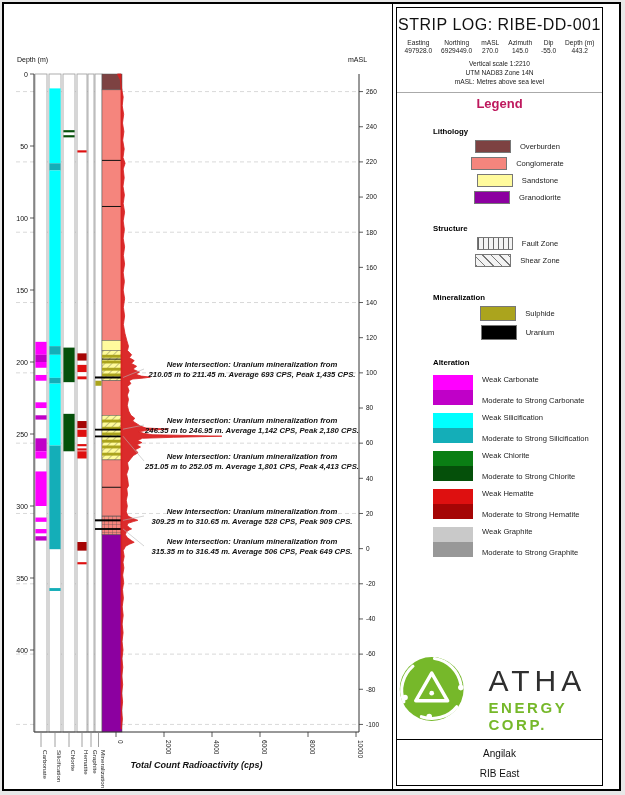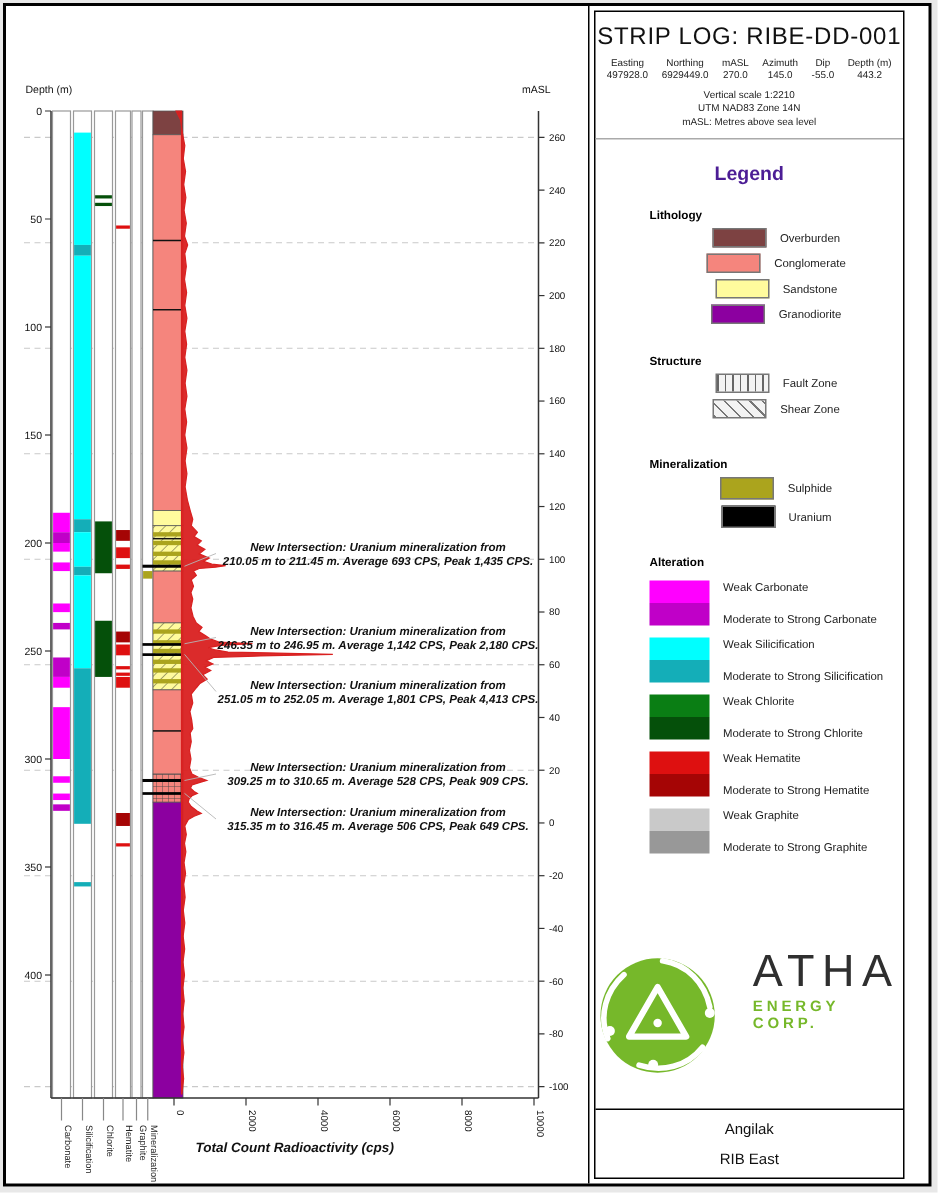--- a/index.html
+++ b/index.html
@@ -8,39 +8,39 @@
   .left-panel svg{display:block;}
   .right-panel{position:absolute;left:388px;top:0;width:214px;height:785px;border-left:1px solid #000;box-sizing:border-box;}
   .right-inner{position:absolute;left:3px;top:3px;right:3px;bottom:3px;border:1px solid #000;}
   .hdr{padding-top:8px;border-bottom:1px solid #aaa;padding-bottom:6px;}
   .hdr-title{font-size:16px;color:#111;text-align:center;letter-spacing:.5px;}
   .hdr-fields{display:flex;justify-content:center;gap:9px;margin-top:5px;}
   .hdr-field{text-align:center;}
   .hdr-field .lab{font-size:6.6px;color:#222;}
   .hdr-field .val{font-size:6.6px;color:#222;margin-top:1px;}
   .hdr-notes{margin-top:5px;text-align:center;font-size:6.6px;color:#222;line-height:9px;}
-  .legend-title{margin-top:15px;text-align:center;font-size:13px;font-weight:bold;color:#4c1d95;}
+  .legend-title{margin-top:3px;text-align:center;font-size:13px;font-weight:bold;color:#be185d;}
   .legend-body{padding-left:36px;}
   .lg-sec{margin-top:0;}
   .lg-hdr{font-size:7.8px;font-weight:bold;color:#000;}
   .lg-row{display:flex;align-items:center;margin-top:4px;justify-content:center;}
   .lg-sw{width:36px;height:13px;border:1px solid #777;box-sizing:border-box;flex:0 0 auto;}
   .lg-lab{font-size:7.6px;color:#222;margin-left:9px;}
   .hatch-vertical{background:repeating-linear-gradient(90deg,#666 0 1px,#f3f3f3 1px 5px);}
   .hatch-diagonal{background:repeating-linear-gradient(45deg,#777 0 1px,#f3f3f3 1px 6px);}
   .alt-pair{display:flex;margin-top:8px;}
   .alt-sw{width:40px;flex:0 0 auto;}
   .alt-sw div{width:40px;height:15px;}
   .alt-labs{margin-left:9px;display:flex;flex-direction:column;justify-content:space-between;}
   .alt-labs div{font-size:7.6px;color:#222;}
   .radio-row{display:flex;align-items:center;margin-top:9px;}
   .radio-line{width:42px;height:1px;flex:0 0 auto;}
-  .brand{position:absolute;left:0;right:0;bottom:52px;height:100px;display:flex;align-items:flex-start;justify-content:center;gap:22px;}
+  .brand{position:absolute;left:0;right:0;bottom:52px;height:100px;display:flex;align-items:flex-end;justify-content:center;gap:22px;}
   .brand-name{font-size:30px;font-weight:500;letter-spacing:5px;color:#2f2f2f;line-height:30px;}
-  .brand-sub{font-size:10px;font-weight:bold;letter-spacing:2.6px;margin-top:3px;}
+  .brand-sub{font-size:15px;font-weight:bold;letter-spacing:2.6px;margin-top:3px;}
   .footer{position:absolute;left:0;right:0;bottom:0;height:46px;border-top:1px solid #000;text-align:center;padding-top:4px;box-sizing:border-box;}
   .footer div{font-size:10px;color:#111;line-height:20px;}
 </style>
 </head>
 <body>
 
 <div class="page">
   <div class="left-panel">
     <svg id="striplog" width="388" height="789" viewBox="0 0 388 789">
         <defs>

